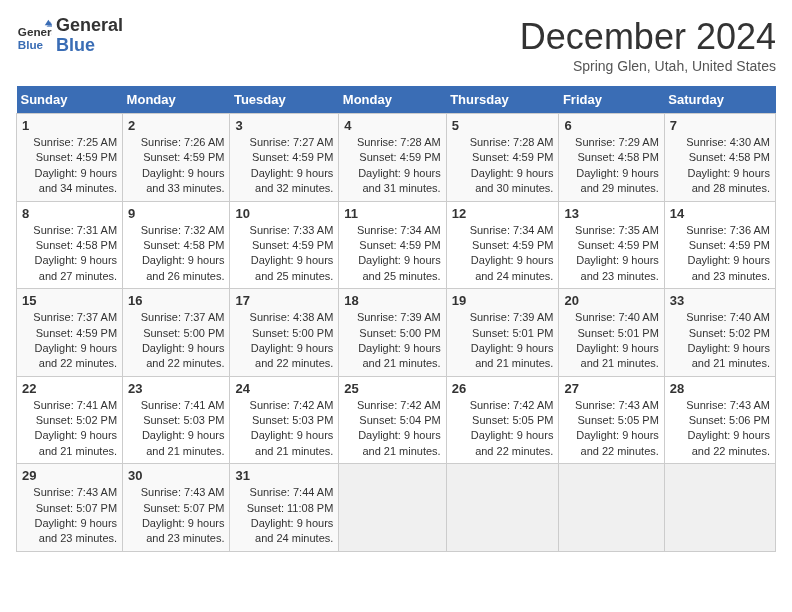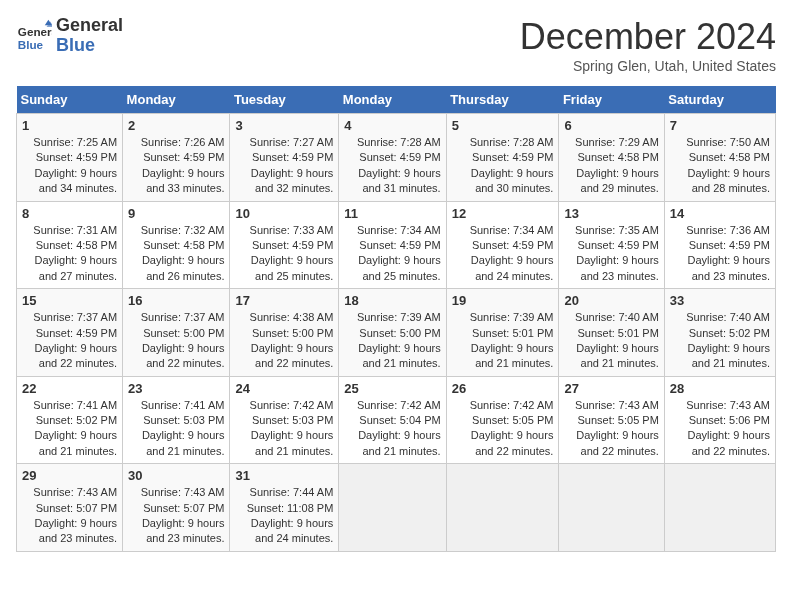--- a/index.html
+++ b/index.html
@@ -163,21 +163,21 @@
           <span class="day-num">6</span>
           <div class="day-info">
             <span>Sunrise: 7:29 AM</span><br>
             <span>Sunset: 4:58 PM</span><br>
             <span>Daylight: 9 hours and 29 minutes.</span>
           </div>
         </td>
         <td>
           <span class="day-num">7</span>
           <div class="day-info">
-            <span>Sunrise: 7:50 AM</span><br>
+            <span>Sunrise: 4:30 AM</span><br>
             <span>Sunset: 4:58 PM</span><br>
             <span>Daylight: 9 hours and 28 minutes.</span>
           </div>
         </td>
       </tr>
       <tr>
         <td>
           <span class="day-num">8</span>
           <div class="day-info">
             <span>Sunrise: 7:31 AM</span><br>

